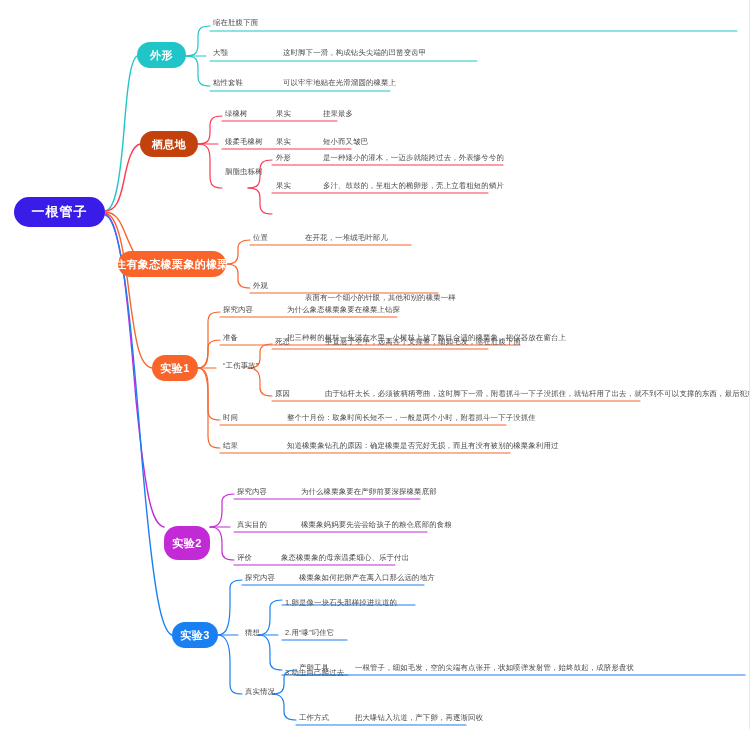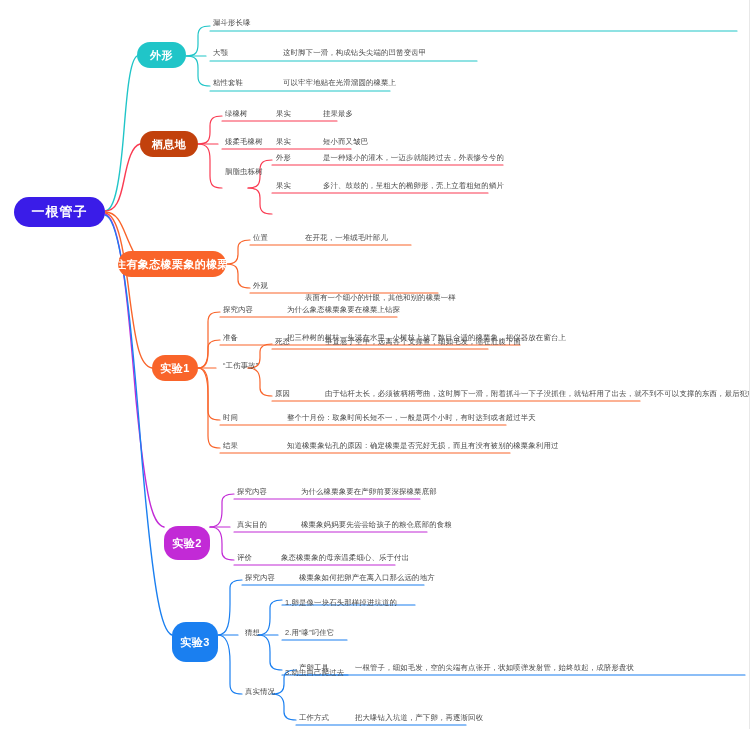--- a/index.html
+++ b/index.html
@@ -173,25 +173,25 @@
   </div>
 
   <div class="pill lvl1" style="left:152px;top:355px;width:46px;height:26px;background:#f9642a;">
     <span>实验1</span>
   </div>
 
   <div class="pill lvl1" style="left:164px;top:514px;width:46px;height:34px;background:#c22ad6;margin-top:12px;">
     <span>实验2</span>
   </div>
 
-  <div class="pill lvl1" style="left:172px;top:622px;width:46px;height:40px;background:#1a7ff0;">
+  <div class="pill lvl1" style="left:172px;top:622px;width:46px;height:26px;background:#1a7ff0;">
     <span>实验3</span>
   </div>
 
-  <div class="leaf k" style="left:213px;top:19px;">漏斗形长喙</div>
+  <div class="leaf k" style="left:213px;top:19px;">缩在肚腹下面</div>
 
   <div class="leaf k" style="left:213px;top:49px;">大颚</div>
   <div class="leaf v" style="left:283px;top:49px;">这时脚下一滑，构成钻头尖端的凹凿变齿甲</div>
 
   <div class="leaf k" style="left:213px;top:79px;">粘性套鞋</div>
   <div class="leaf v" style="left:283px;top:79px;">可以牢牢地贴在光滑溜圆的橡栗上</div>
 
   <div class="leaf k" style="left:225px;top:110px;">绿橡树</div>
   <div class="leaf k" style="left:276px;top:110px;">果实</div>
   <div class="leaf v" style="left:323px;top:110px;">挂果最多</div>
@@ -220,21 +220,21 @@
   <div class="leaf v" style="left:287px;top:334px;">把三种树的树枝一头浸在水里，小树枝上放了数目合适的橡栗象，把仪器放在窗台上</div>
 
   <div class="leaf k" style="left:223px;top:362px;">“工伤事故”</div>
   <div class="leaf k" style="left:275px;top:338px;">死态</div>
   <div class="leaf v" style="left:325px;top:338px;">垂直悬于空中，远离各个支撑查，细如毛发，缩在肚腹下面</div>
 
   <div class="leaf k" style="left:275px;top:390px;">原因</div>
   <div class="leaf v" style="left:325px;top:390px;">由于钻杆太长，必须被柄柄弯曲，这时脚下一滑，附着抓斗一下子没抓住，就钻杆用了出去，就不到不可以支撑的东西，最后犯愈力尽地死去</div>
 
   <div class="leaf k" style="left:223px;top:414px;">时间</div>
-  <div class="leaf v" style="left:287px;top:414px;">整个十月份：取象时间长短不一，一般是两个小时，有时达到或者超过半天</div>
+  <div class="leaf v" style="left:287px;top:414px;">整个十月份：取象时间长短不一，一般是两个小时，附着抓斗一下子没抓住</div>
 
   <div class="leaf k" style="left:223px;top:442px;">结果</div>
   <div class="leaf v" style="left:287px;top:442px;">知道橡栗象钻孔的原因：确定橡栗是否完好无损，而且有没有被别的橡栗象利用过</div>
 
   <div class="leaf k" style="left:237px;top:488px;">探究内容</div>
   <div class="leaf v" style="left:301px;top:488px;">为什么橡栗象要在产卵前要深探橡栗底部</div>
 
   <div class="leaf k" style="left:237px;top:521px;">真实目的</div>
   <div class="leaf v" style="left:301px;top:521px;">橡栗象妈妈要先尝尝给孩子的粮仓底部的食粮</div>
 

